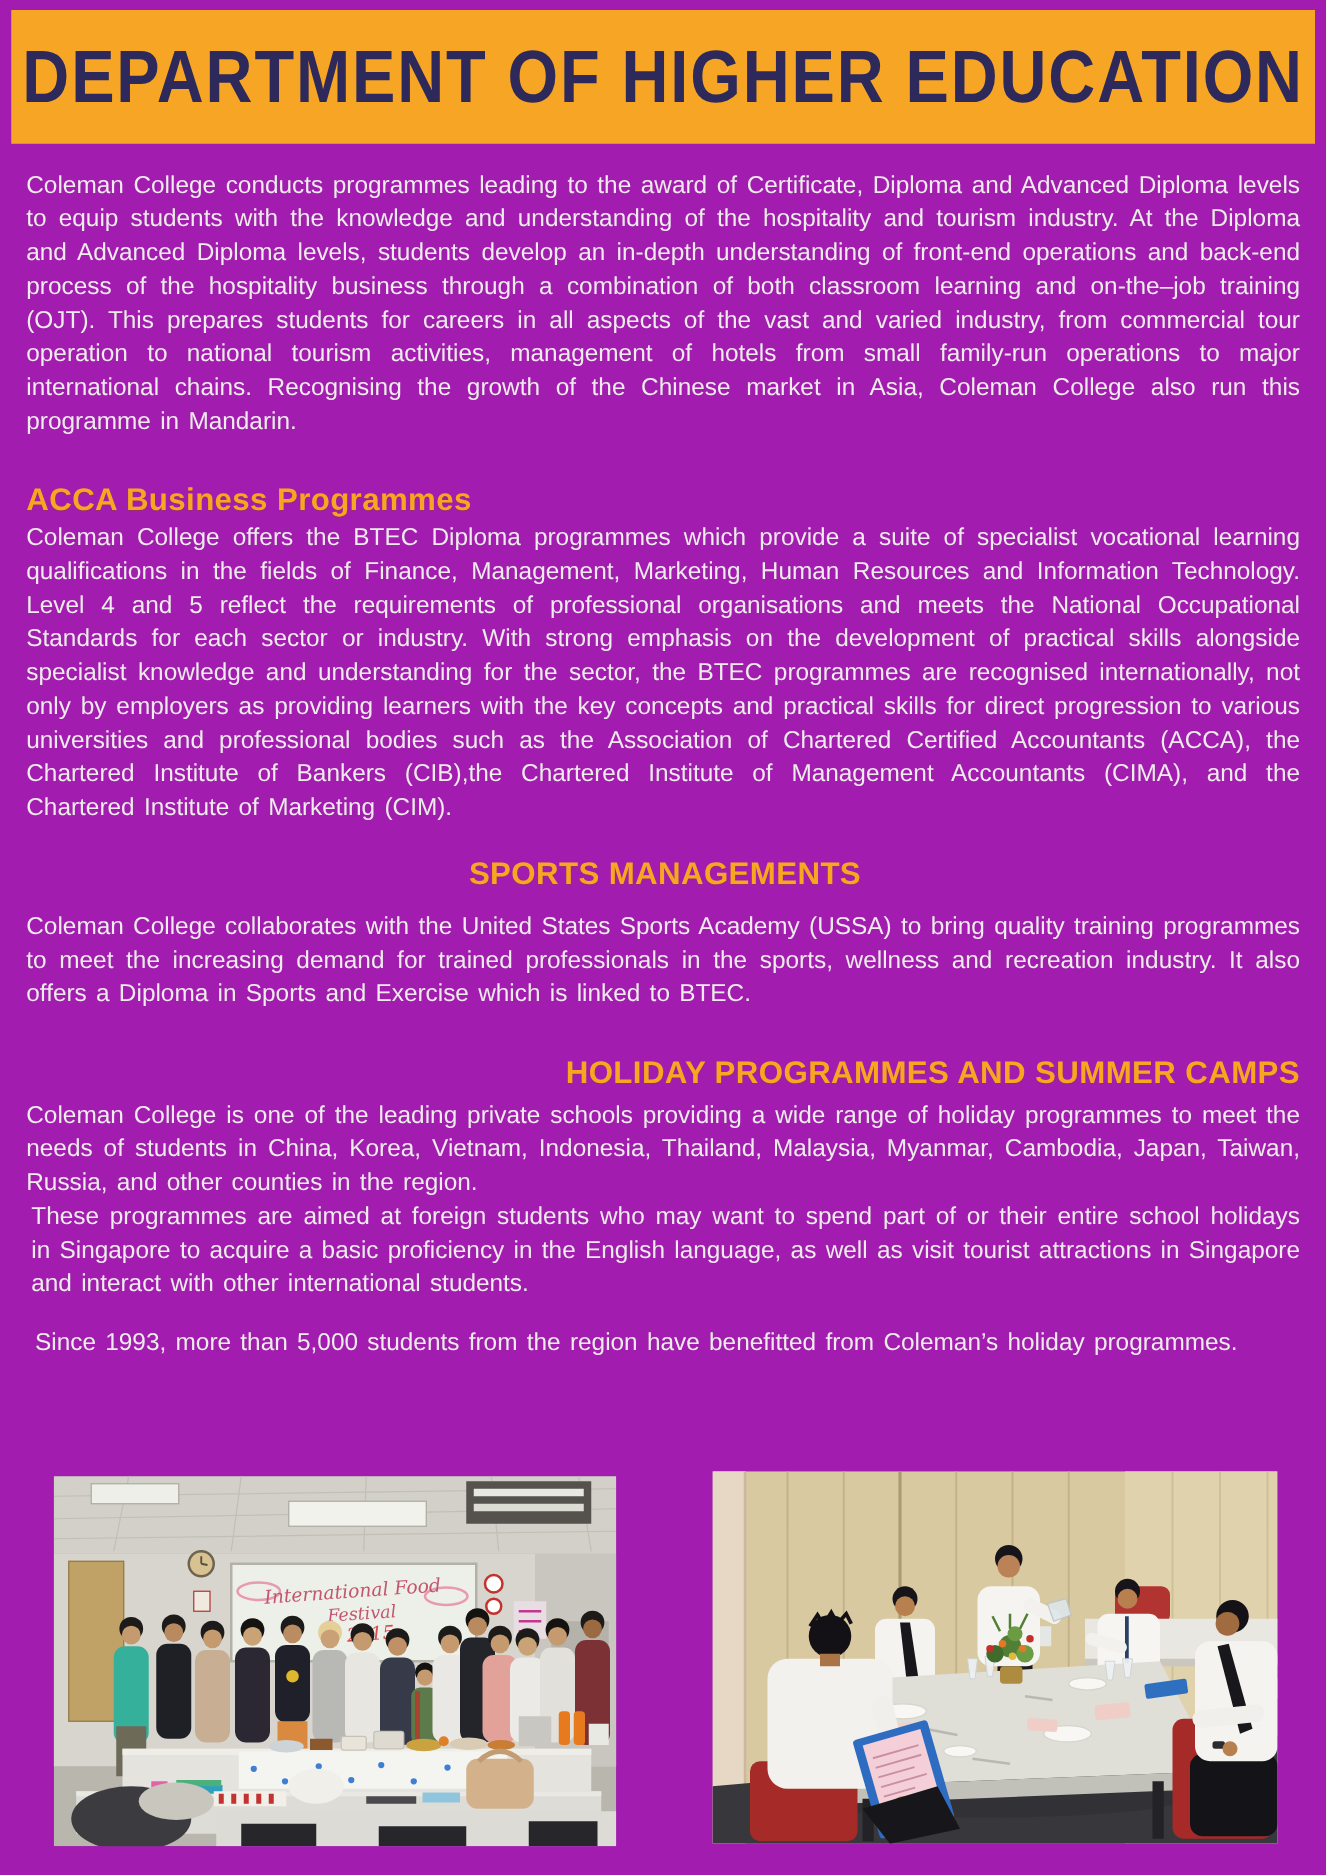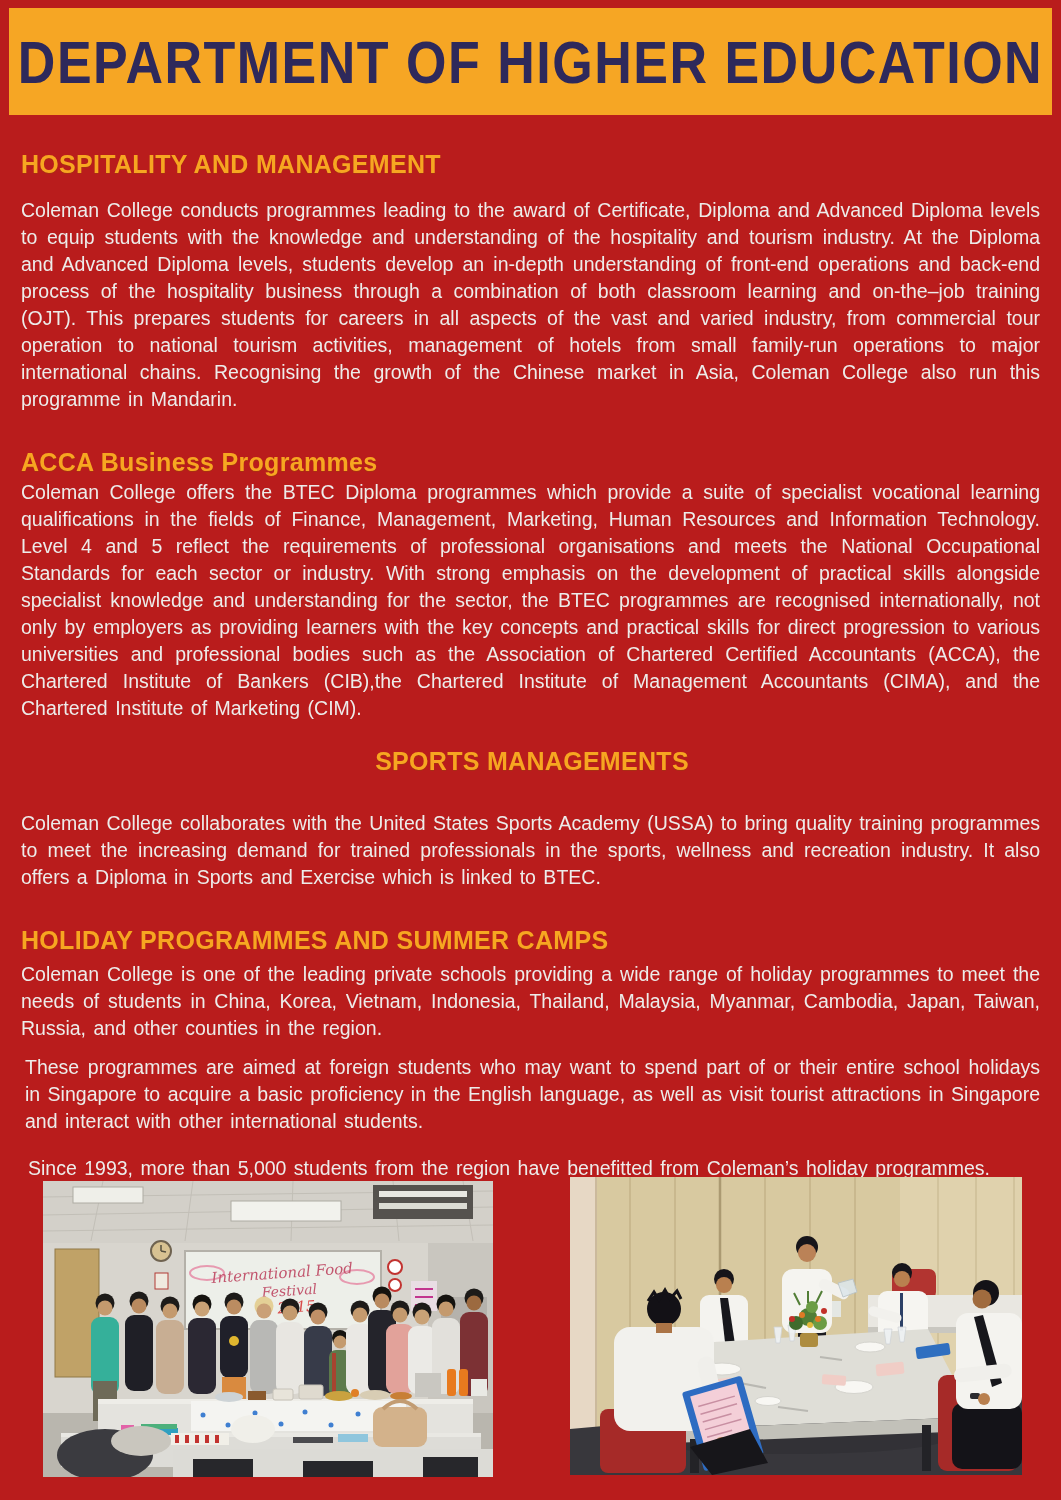--- a/index.html
+++ b/index.html
@@ -1,18 +1,18 @@
 <!DOCTYPE html>
 <html><head>
 <meta charset="utf-8">
 <style>
   html,body { margin:0; padding:0; background:#2d2a58; }
   .page {
     position:relative; width:1061px; height:1500px;
-    background:#b91c1c; overflow:hidden;
+    background:#a21caf; overflow:hidden;
     font-family:"Liberation Sans", sans-serif;
     text-decoration:underline;
   }
   .band {
     position:absolute; top:8px; left:9px; right:9px; height:107px;
     background:#f6a624; display:flex; align-items:center; justify-content:center;
   }
   .band h1 {
     margin:0; font-size:52px; font-weight:bold; color:#2e295b;
     letter-spacing:1.5px; white-space:nowrap; transform:scaleY(1.14);
@@ -25,45 +25,44 @@
   }
   p {
     margin:0; color:#edecea; font-size:19.5px; line-height:27px;
     text-align:justify; word-spacing:2px;
   }
   .sec-hosp h2 { margin-top:37px; }
   .sec-hosp p  { margin-top:20px; }
   .sec-btec h2 { margin-top:37px; }
   .sec-btec p  { margin-top:4px; }
   .sec-sport h2{ margin-top:27px; margin-left:3px;text-align:center; }
-  .sec-sport p { margin-top:36px; }
-  .sec-holiday h2 { margin-top:37px; }
+  .sec-sport p { margin-top:16px; }
+  .sec-holiday h2 { margin-top:37px;text-align:right; }
   .sec-holiday p.p1 { margin-top:8px; }
-  .sec-holiday p.p2 { margin-top:12px; margin-left:4px; }
+  .sec-holiday p.p2 { margin-left:4px; }
   .sec-holiday p.p3 { margin-top:20px; margin-left:7px; }
   figure { margin:0; }
   .photo { position:absolute; }
   .photo-left  { left:43px;  top:1181px; width:450px; height:296px; }
   .photo-right { left:570px; top:1177px; width:452px; height:298px; }
   .photo svg { display:block; width:100%; height:100%; }
   .board-script { font-family:"DejaVu Serif", serif; font-style:italic; }
 </style>
 </head>
 <body>
 
 <div class="page">
 
   <header class="band">
     <h1>DEPARTMENT OF HIGHER EDUCATION</h1>
   </header>
 
   <main class="content">
 
     <section class="sec sec-hosp">
-      <h2>HOSPITALITY AND MANAGEMENT</h2>
       <p>Coleman College conducts programmes leading to the award of Certificate, Diploma and Advanced Diploma levels to equip students with the knowledge and understanding of the hospitality and tourism industry. At the Diploma  and Advanced Diploma levels, students develop an in-depth understanding of front-end operations and back-end process of the hospitality business through a combination of both classroom learning and on-the–job training (OJT). This prepares students for careers in all aspects of the vast and varied industry, from commercial tour operation to national tourism activities, management of hotels from small family-run operations to major international chains. Recognising the growth of the Chinese market in Asia, Coleman College also run this programme in Mandarin.</p>
     </section>
 
     <section class="sec sec-btec">
       <h2>ACCA Business Programmes</h2>
       <p>Coleman College offers the BTEC Diploma programmes which provide a suite of specialist vocational learning qualifications in the fields of Finance, Management, Marketing, Human Resources and Information Technology. Level 4 and 5 reflect the requirements of professional organisations and meets the National Occupational Standards for each sector or industry.  With strong emphasis on the development of practical skills alongside specialist knowledge and understanding for the sector, the BTEC programmes are recognised internationally, not only by employers as providing learners with the key concepts and practical skills for direct progression to various universities and professional bodies such as the Association of Chartered Certified Accountants (ACCA), the Chartered Institute of Bankers (CIB),the Chartered Institute of Management Accountants (CIMA), and the Chartered Institute of Marketing (CIM).</p>
     </section>
 
     <section class="sec sec-sport">
       <h2>SPORTS MANAGEMENTS</h2>

